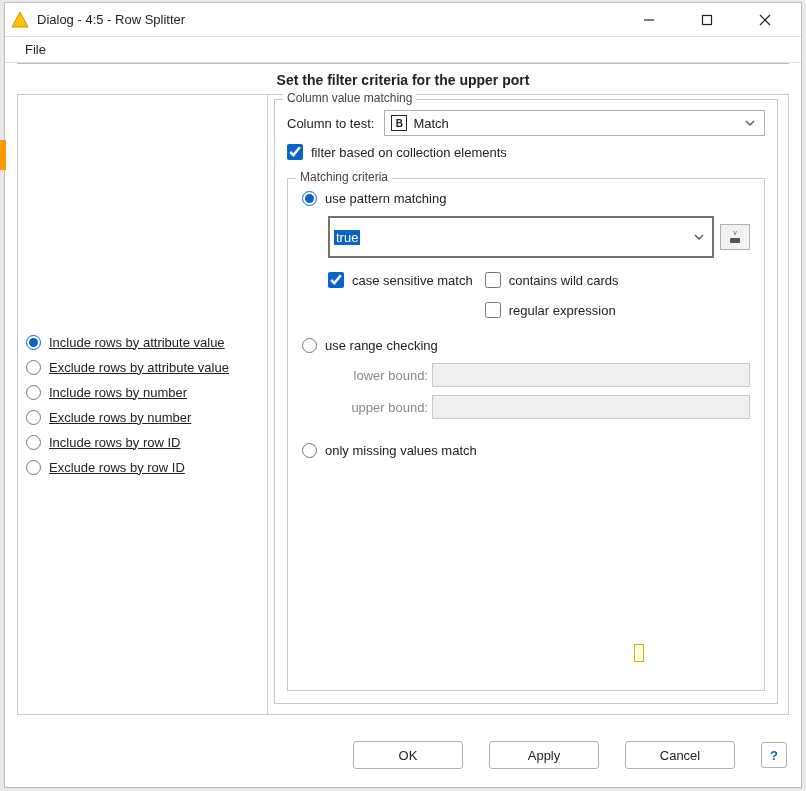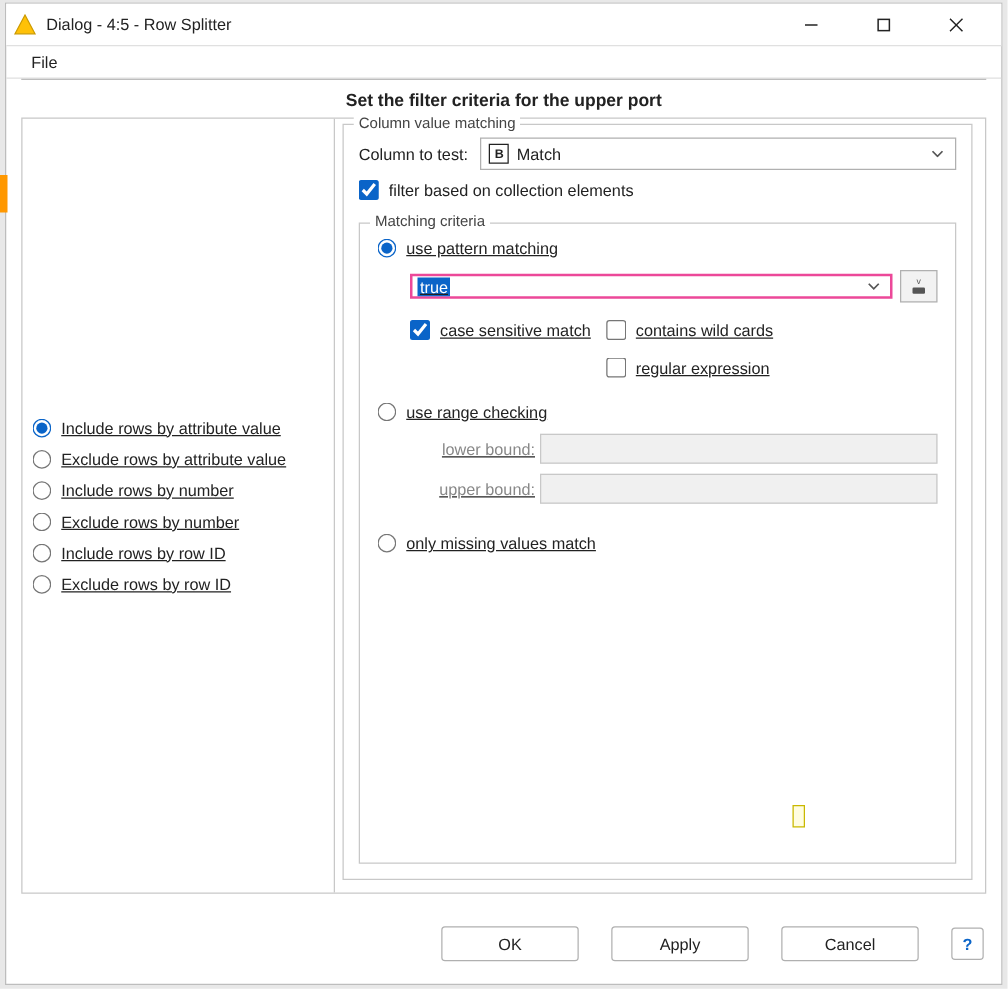--- a/index.html
+++ b/index.html
@@ -213,22 +213,22 @@
     .sec-radio input[type=radio] {
       width: 15px; height: 15px;
       accent-color: #0a64c8;
     }
     .indent { padding-left: 26px; }
     .pattern-row {
       display: flex; align-items: center; gap: 6px;
     }
     .pattern-combo {
       flex: 1;
-      border: 2px solid #ec4899;
-      height: 20px;
+      border: 2px solid #737373;
+      height: 42px;
       display: flex; align-items: center;
       padding: 0 4px;
       background: #fff;
     }
     .pattern-combo .sel-text {
       background: #0a64c8;
       color: #fff;
       padding: 0 2px;
       font-size: 13px;
     }
@@ -388,21 +388,21 @@
                   </svg>
               </span>
             </div>
           </div>
 
           <label class="checkbox-row" style="margin-bottom:6px;">
             <input type="checkbox" checked="" style="">
             <span>filter based on collection elements</span>
           </label>
 
-          <div class="matching-inner" style="position:relative;text-decoration:underline;">
+          <div class="matching-inner" style="position:relative;">
             <span class="legend2">Matching criteria</span>
 
             <div class="sec">
               <label class="sec-radio">
                 <input type="radio" name="mcrit" checked="" style="">
                 <span>use pattern matching</span>
               </label>
 
               <div class="indent">
                 <div class="pattern-row">

